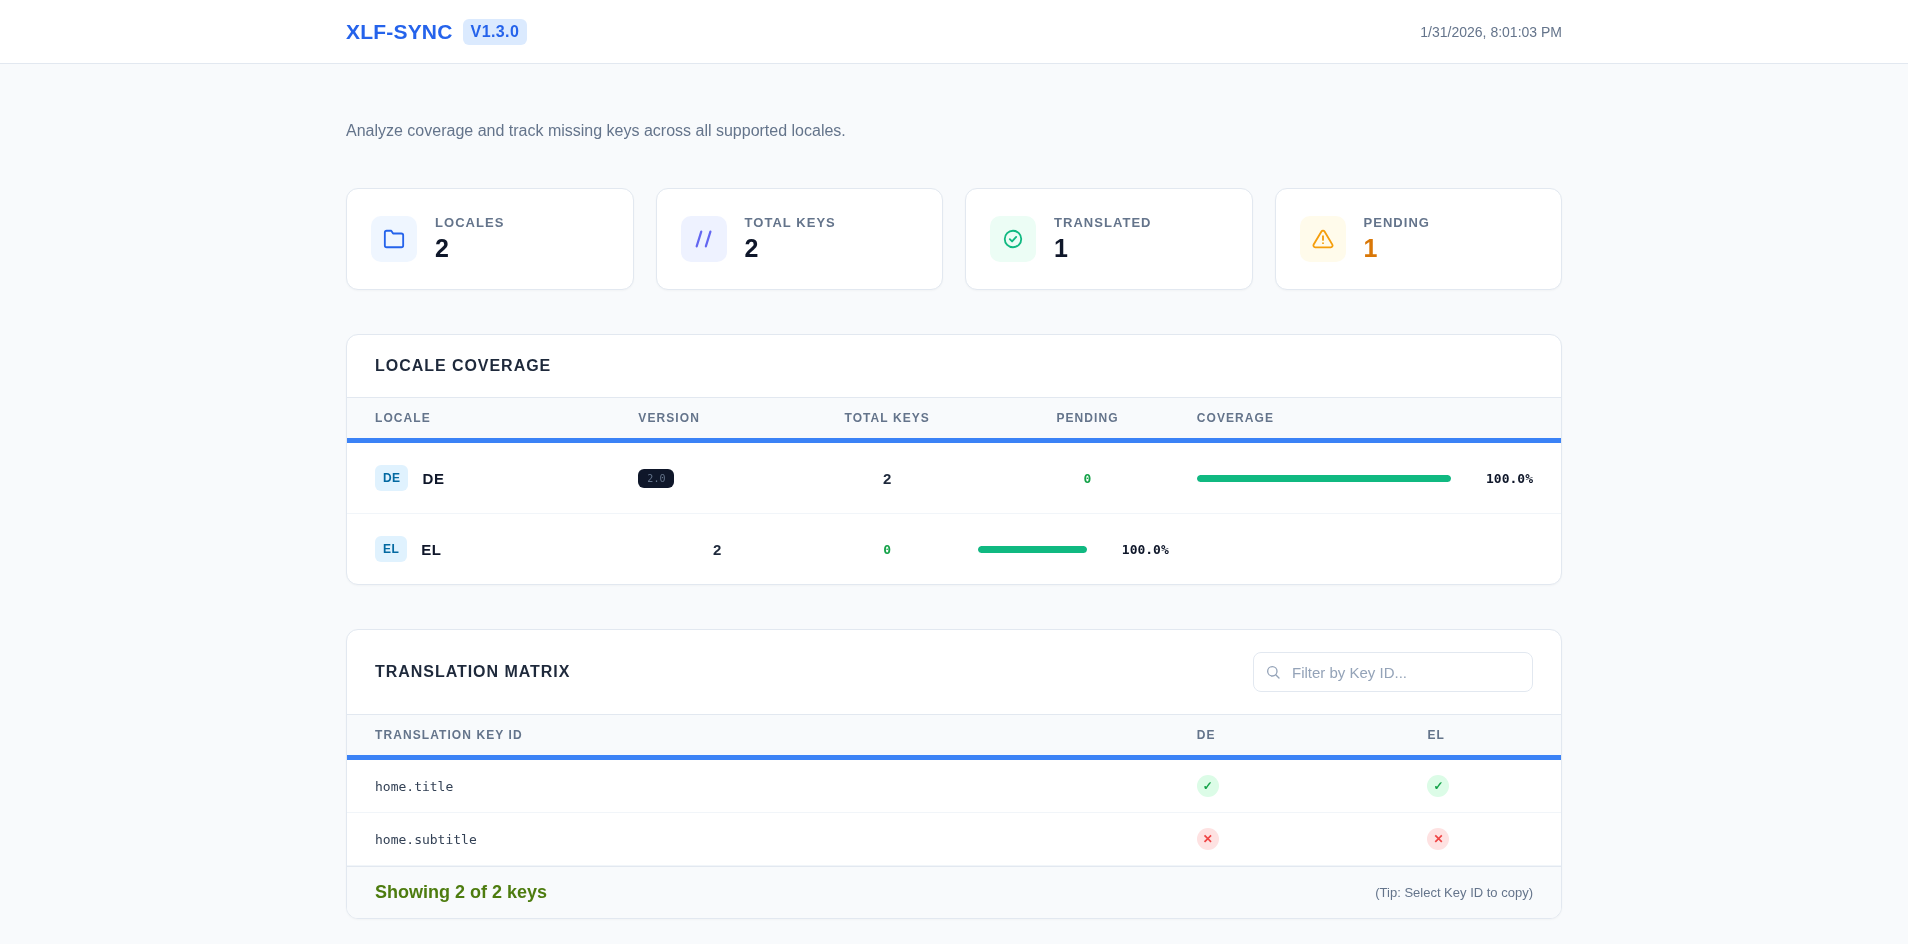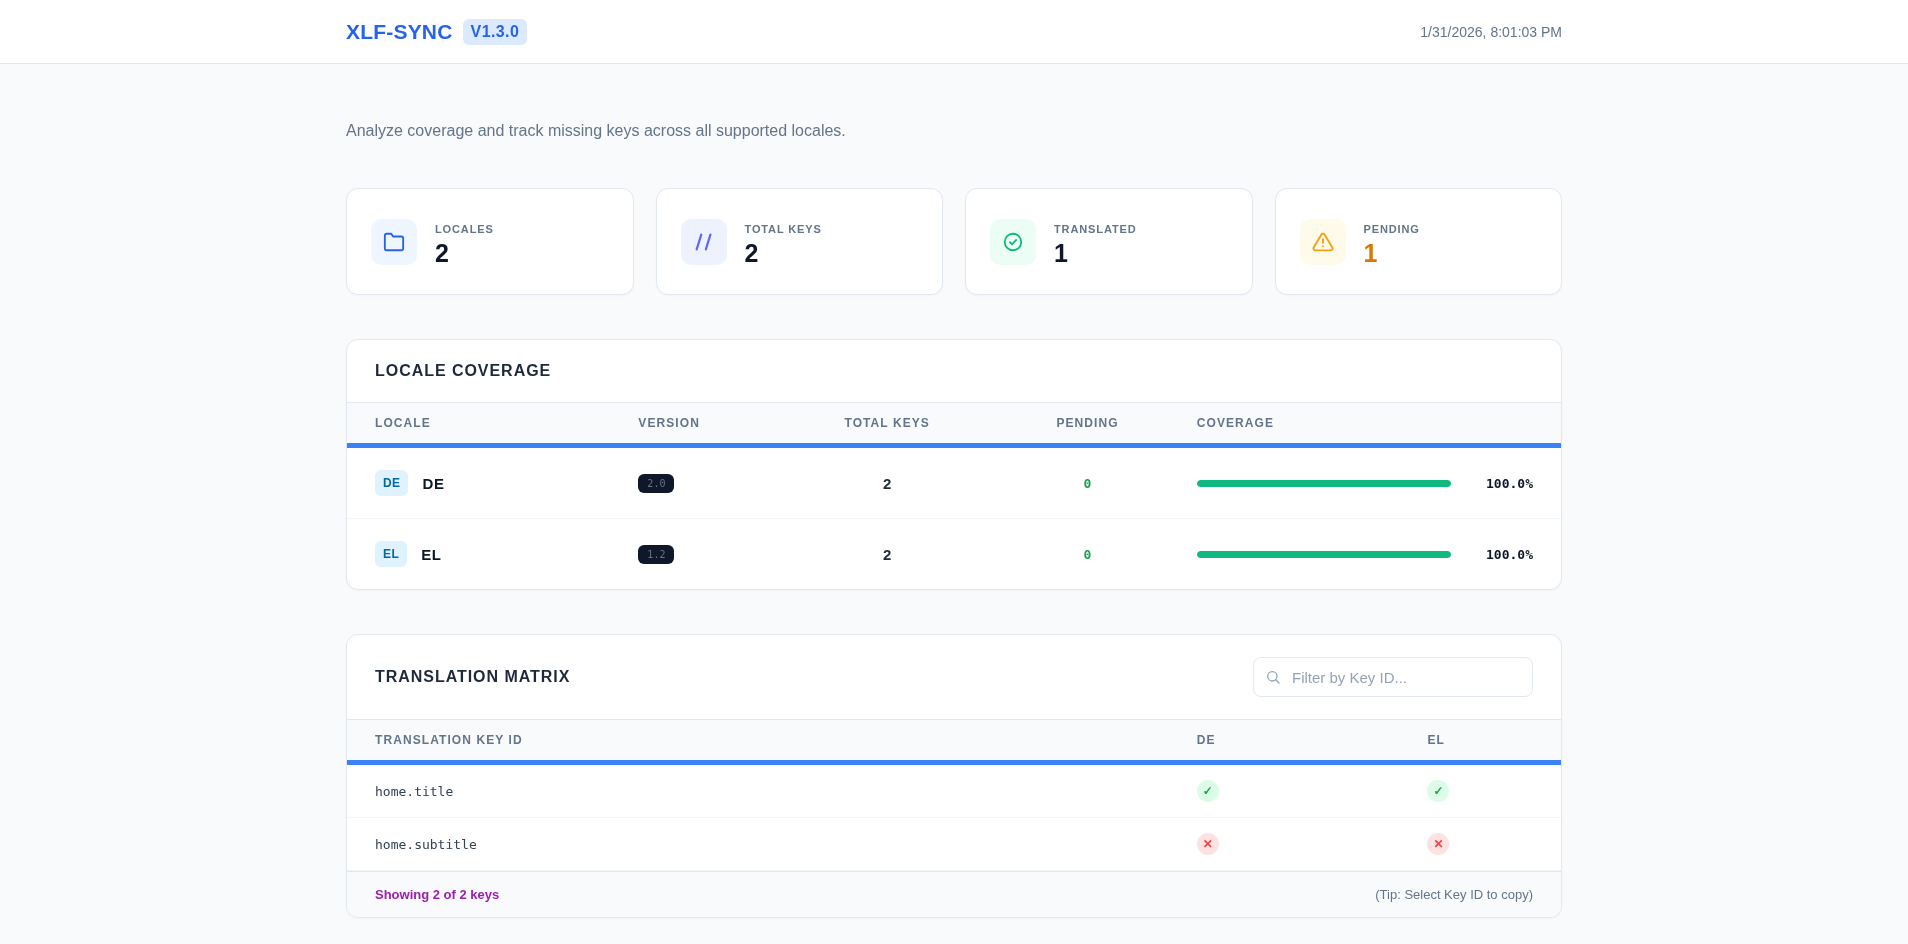--- a/index.html
+++ b/index.html
@@ -20,21 +20,21 @@
   .page-subtitle { margin-top:10px; font-size:16px; color:#64748b; }
 
   
   .stats-row { display:grid; grid-template-columns:repeat(4,1fr); gap:22px; margin-top:48px; }
   .stat-card { background:#ffffff; border:1px solid #e2e8f0; border-radius:12px; padding:26px 24px; display:flex; align-items:center; gap:18px; box-shadow:0 1px 2px rgba(15,23,42,0.03); }
   .stat-icon { width:46px; height:46px; border-radius:10px; display:flex; align-items:center; justify-content:center; flex:none; }
   .stat-icon.blue   { background:#eff6ff; color:#2563eb; }
   .stat-icon.indigo { background:#eef2ff; color:#6366f1; }
   .stat-icon.green  { background:#ecfdf5; color:#10b981; }
   .stat-icon.amber  { background:#fffbeb; color:#f59e0b; }
-  .stat-label { font-size:11px; font-weight:600; color:#64748b; letter-spacing:0.08em; text-transform:uppercase;margin-top:8px; }
+  .stat-label { font-size:13px; font-weight:600; color:#64748b; letter-spacing:0.08em; text-transform:uppercase; }
   .stat-value { font-size:25px; font-weight:800; color:#0f172a; margin-top:4px; }
   .stat-value.amber-text { color:#d97706; }
 
   
   .panel { background:#ffffff; border:1px solid #e2e8f0; border-radius:12px; margin-top:44px; overflow:hidden; box-shadow:0 1px 2px rgba(15,23,42,0.03); }
   .panel-header { padding:22px 28px; display:flex; align-items:center; justify-content:space-between; }
   .panel-title { font-size:16px; font-weight:800; color:#1e293b; letter-spacing:0.06em; text-transform:uppercase; }
 
   .thead { background:#f8fafc; border-top:1px solid #e2e8f0; border-bottom:5px solid #3b82f6; }
   .th { font-size:12px; font-weight:700; color:#64748b; letter-spacing:0.09em; text-transform:uppercase; padding:13px 0; }
@@ -68,21 +68,21 @@
   
   .mat-grid { display:grid; grid-template-columns:70% 19% 11%; align-items:center; }
   .mat-row { border-bottom:1px solid #f1f5f9; }
   .mat-row .cell { padding-top:15px; padding-bottom:15px; }
   .key-id { font-size:13px; color:#334155; cursor:pointer; }
   .status-dot { width:22px; height:22px; border-radius:50%; display:inline-flex; align-items:center; justify-content:center; font-size:12px; font-weight:700; }
   .status-ok { background:#dcfce7; color:#16a34a; }
   .status-miss { background:#fee2e2; color:#ef4444; }
 
   .panel-footer { display:flex; align-items:center; justify-content:space-between; padding:15px 28px; border-top:1px solid #e2e8f0; background:#f8fafc; }
-  .footer-summary { font-size:13px; font-weight:700; color:#a21caf; }
+  .footer-summary { font-size:18px; font-weight:700; color:#4d7c0f; }
   .footer-tip { font-size:13px; color:#64748b; }
 </style>
 </head>
 <body>
 
 <header class="topbar">
   <div class="topbar-inner">
     <div class="brand-wrap">
       <span class="brand">XLF-SYNC</span>
       <span class="version-badge">V1.3.0</span>
@@ -178,21 +178,20 @@
         </div>
         <span class="coverage-label mono">100.0%</span>
       </div>
     </div>
 
     <div class="cov-grid cov-row">
       <div class="cell cell-first locale-cell">
         <span class="locale-badge">EL</span>
         <span class="locale-name">EL</span>
       </div>
-      <div class="cell"><span class="version-pill mono">1.2</span></div>
       <div class="cell center total-keys">2</div>
       <div class="cell center pending-val mono">0</div>
       <div class="cell cell-last coverage-cell">
         <div class="bar-track">
           <div class="bar-fill" style="width: 100%;"></div>
         </div>
         <span class="coverage-label mono">100.0%</span>
       </div>
     </div>
   </section>

